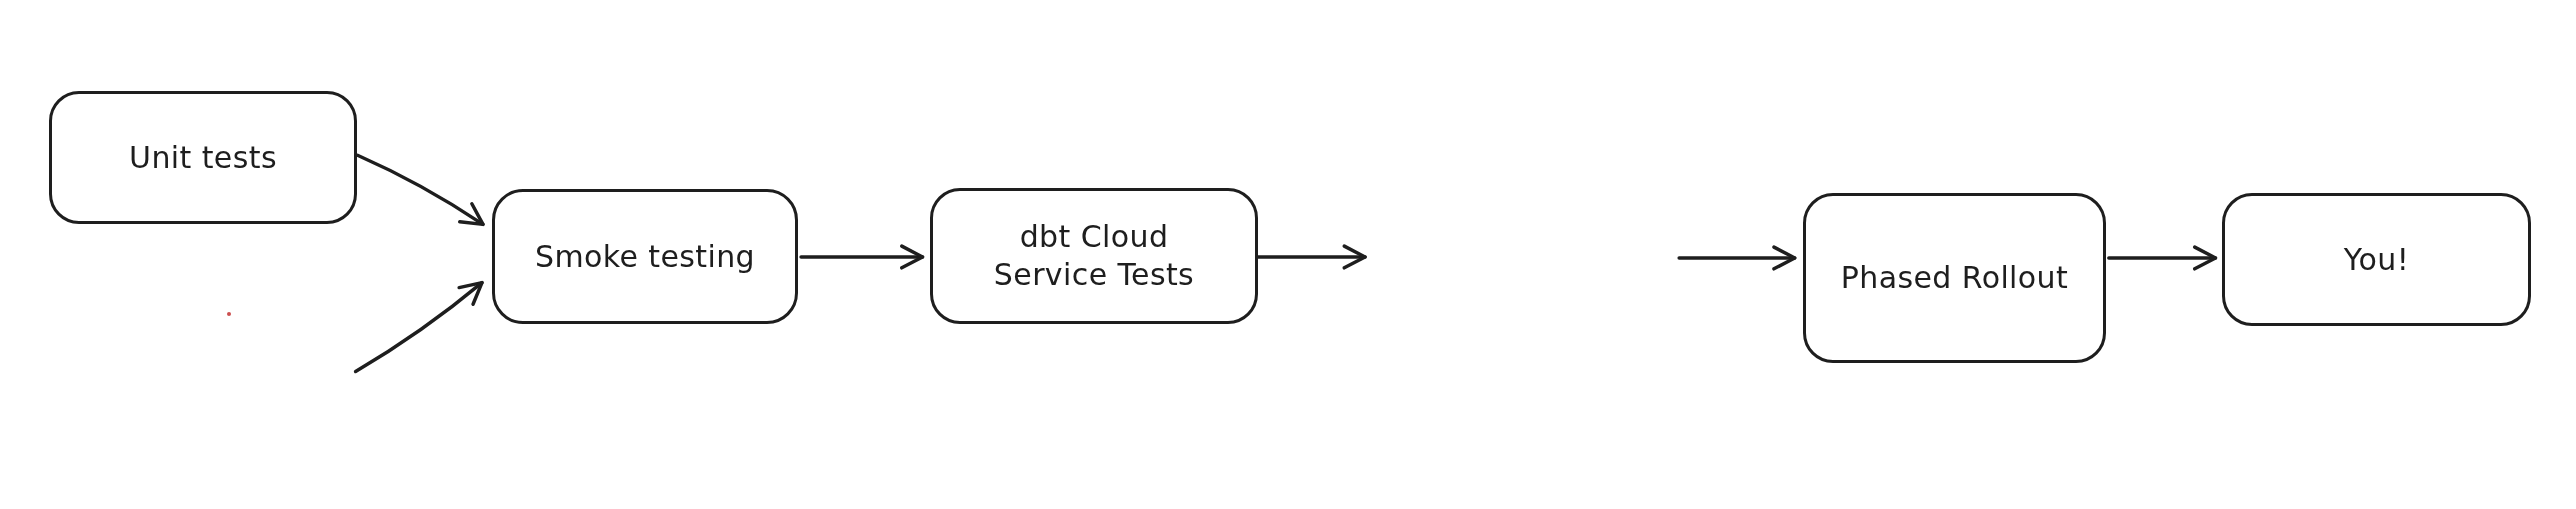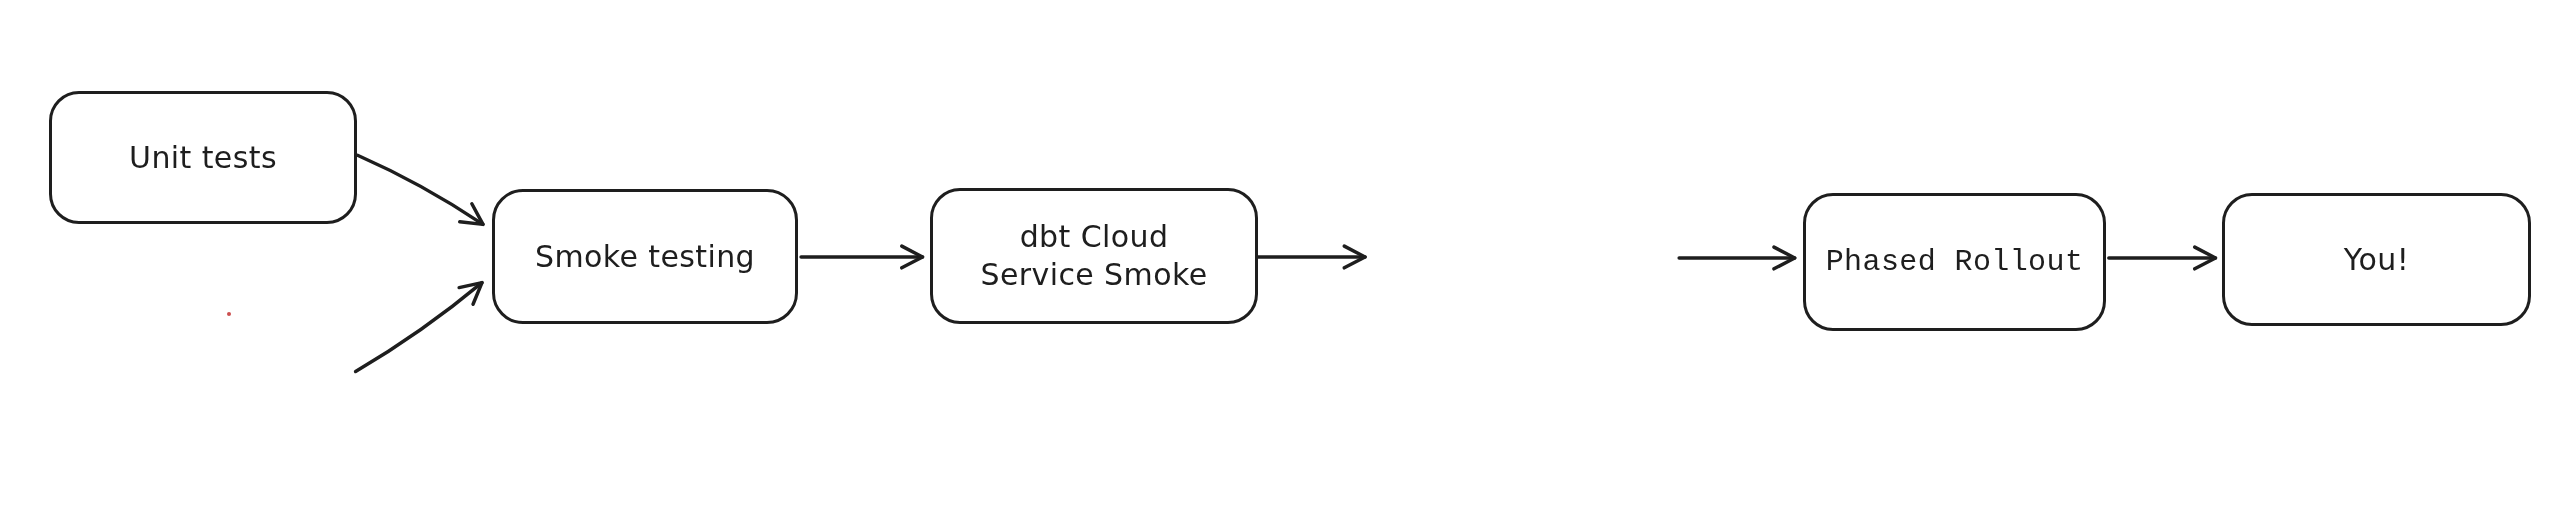--- a/index.html
+++ b/index.html
@@ -44,21 +44,21 @@
   }
   .node-label .line {
     display: block;
   }
   
   .node-unit       { left: 49px;   top: 91px;  width: 308px; height: 133px; }
   .node-functional { left: 48px;   top: 298px; width: 307px; height: 134px; }
   .node-smoke      { left: 492px;  top: 189px; width: 306px; height: 135px; border-radius: 31px; }
   .node-dbt        { left: 930px;  top: 188px; width: 328px; height: 136px; }
   .node-canary     { left: 1373px; top: 191px; width: 303px; height: 135px; }
-  .node-phased     { left: 1803px; top: 193px; width: 303px; height: 138px; font-family: Liberation Mono, monospace; }
+  .node-phased     { left: 1803px; top: 193px; width: 303px; height: 170px; }
   .node-you        { left: 2222px; top: 193px; width: 309px; height: 133px; }
 
   .artifact-dot {
     position: absolute;
     left: 227px;
     top: 312px;
     width: 4px;
     height: 4px;
     border-radius: 50%;
     background: #cc4f4f;
@@ -100,21 +100,21 @@
   </div>
 
 
   <div class="node node-smoke">
     <span class="node-label">Smoke testing</span>
   </div>
 
   <div class="node node-dbt">
     <span class="node-label">
       <span class="line">dbt Cloud</span>
-      <span class="line">Service Smoke</span>
+      <span class="line">Service Tests</span>
     </span>
   </div>
 
 
   <div class="node node-phased">
     <span class="node-label">Phased Rollout</span>
   </div>
 
   <div class="node node-you">
     <span class="node-label">You!</span>

